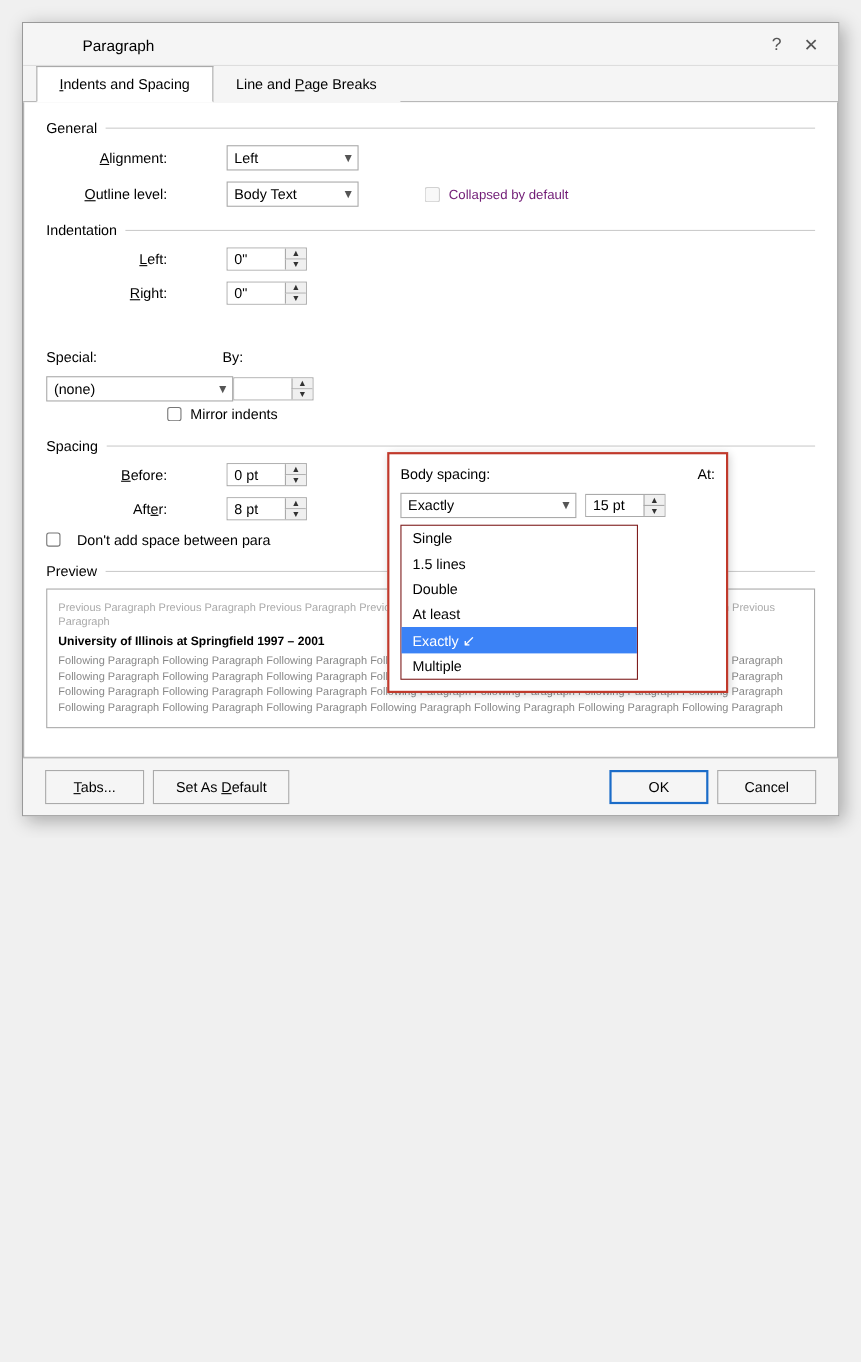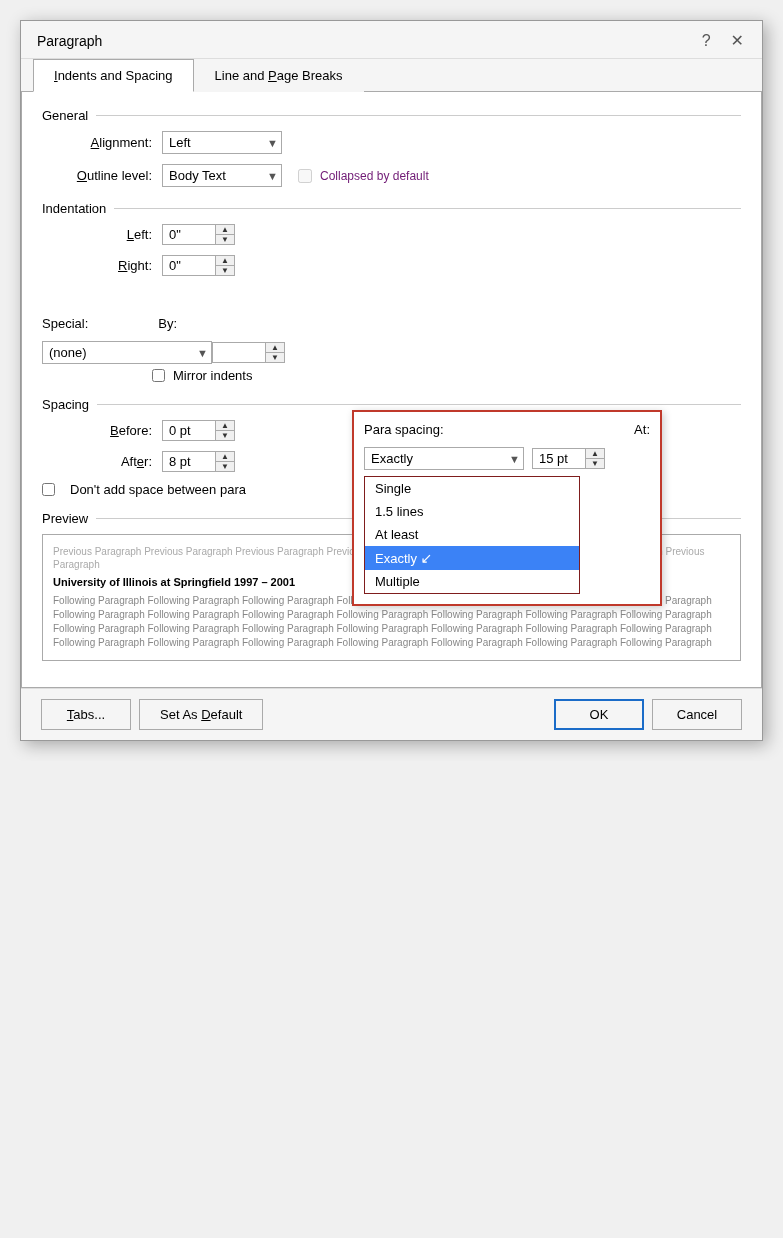--- a/index.html
+++ b/index.html
@@ -11,21 +11,21 @@
       box-shadow: 4px 4px 16px rgba(0,0,0,0.3);
     }
     .title-bar {
       background: #f5f5f5;
       display: flex;
       align-items: center;
       justify-content: space-between;
       padding: 8px 12px 6px 16px;
       border-bottom: 1px solid #ddd;
     }
-    .title-bar-title { font-size: 14px; font-weight: 400; }
+    .title-bar-title { font-size: 14px; font-weight: 400; margin-left: 38px; }
     .title-bar-controls { display: flex; gap: 8px; align-items: center; }
     .title-btn {
       background: none; border: none; cursor: pointer; font-size: 16px; color: #555; padding: 2px 6px;
     }
     .tabs {
       display: flex;
       background: #f5f5f5;
       padding: 0 12px;
       border-bottom: 1px solid #aaa;
     }
@@ -59,21 +59,21 @@
       display: flex;
       align-items: center;
     }
     .section-label::after {
       content: '';
       flex: 1;
       height: 1px;
       background: #ccc;
       margin-left: 8px;
     }
-    .form-group { display: flex; align-items: center; margin-bottom: 10px; }
+    .form-group { display: flex; align-items: center; margin-bottom: 10px; gap: 44px; }
     .form-label { width: 110px; text-align: right; margin-right: 10px; font-size: 13px; }
     .form-label u { text-decoration: underline; }
     select-wrapper, .select-wrapper {
       position: relative; display: inline-block;
     }
     .select-box {
       appearance: none;
       -webkit-appearance: none;
       border: 1px solid #aaa;
       background: #fff;
@@ -321,21 +321,21 @@
           </div>
           <div class="dont-add-row">
             <input type="checkbox" style="">
             <span>Don't add space between para</span>
           </div>
         </div>
 
         <div style="position:absolute; left:310px; top:-10px; z-index:200;">
           <div style="border: 2px solid #c0392b; background:#fff; padding:10px; width:310px; box-shadow: 2px 2px 8px rgba(0,0,0,0.2);">
             <div style="display:flex; justify-content:space-between; margin-bottom:10px; align-items:center;">
-              <span>Para spacing:</span>
+              <span>Body spacing:</span>
               <span>At:</span>
             </div>
             <div style="display:flex; gap:8px; align-items:center; margin-bottom:6px;">
               <div class="ls-select-wrapper">
                 <select class="ls-select">
                   <option>Single</option>
                   <option>1.5 lines</option>
                   <option>Double</option>
                   <option>At least</option>
                   <option selected="">Exactly</option>
@@ -348,20 +348,21 @@
                 <div class="spinner-buttons">
                   <button class="spin-btn up">▲</button>
                   <button class="spin-btn">▼</button>
                 </div>
               </div>
             </div>
 
             <div class="dropdown-list">
               <div class="dropdown-item">Single</div>
               <div class="dropdown-item">1.5 lines</div>
+              <div class="dropdown-item">Double</div>
               <div class="dropdown-item">At least</div>
               <div class="dropdown-item selected">
                 Exactly <span style="font-size:14px;">↙</span>
               </div>
               <div class="dropdown-item">Multiple</div>
             </div>
           </div>
         </div>
       </div>
     </div>

